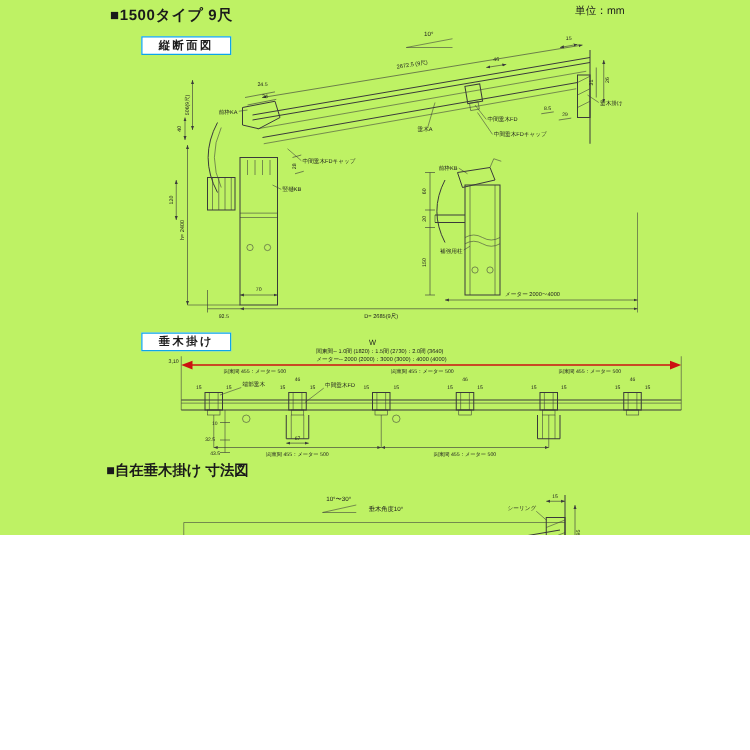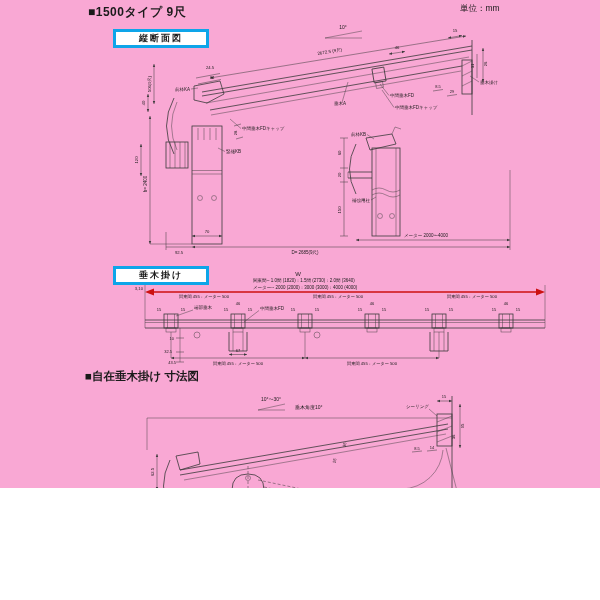--- a/index.html
+++ b/index.html
@@ -1,20 +1,20 @@
 <!DOCTYPE html>
 <html><head>
 <meta charset="utf-8">
 <style>
   html,body{margin:0;padding:0;}
   body{width:600px;height:600px;background:#ffffff;font-family:"Liberation Sans",sans-serif;}
-  .page{position:relative;width:600px;height:488px;background:#f9a8d4;overflow:hidden;color:#1a1a1a;}
+  .page{position:relative;width:600px;height:428px;background:#bef264;overflow:hidden;color:#1a1a1a;}
   .title{position:absolute;left:88px;top:4px;font-size:12px;font-weight:bold;letter-spacing:.5px;}
   .unit{position:absolute;left:460px;top:3px;font-size:8.5px;}
-  .secbox{position:absolute;border:3px solid #0ea5e9;font-size:9px;font-weight:bold;padding:1px 23px;letter-spacing:2px;background:#fff;line-height:11px;}
+  .secbox{position:absolute;border:1px solid #0ea5e9;font-size:9px;font-weight:bold;padding:1px 13px;letter-spacing:2px;background:#fff;line-height:11px;}
   .heading2{position:absolute;left:85px;top:369px;font-size:11.5px;font-weight:bold;}
   .note{position:absolute;left:196px;top:576px;font-size:6.5px;color:#222;}
   svg{position:absolute;overflow:visible;}
   svg text{fill:#1d1d1d;font-family:"Liberation Sans",sans-serif;}
   .ln{stroke:#3a3a3a;stroke-width:.8;fill:none;}
   .lt{stroke:#3a3a3a;stroke-width:.45;fill:none;}
   .dim{stroke:#3a3a3a;stroke-width:.5;fill:none;}
   .dash{stroke:#3a3a3a;stroke-width:.5;stroke-dasharray:3 2;fill:none;}
   .redln{stroke:#cc1111;stroke-width:1.3;fill:none;}
   .t40{font-size:4px;} .t42{font-size:4.2px;} .t45{font-size:4.5px;}

